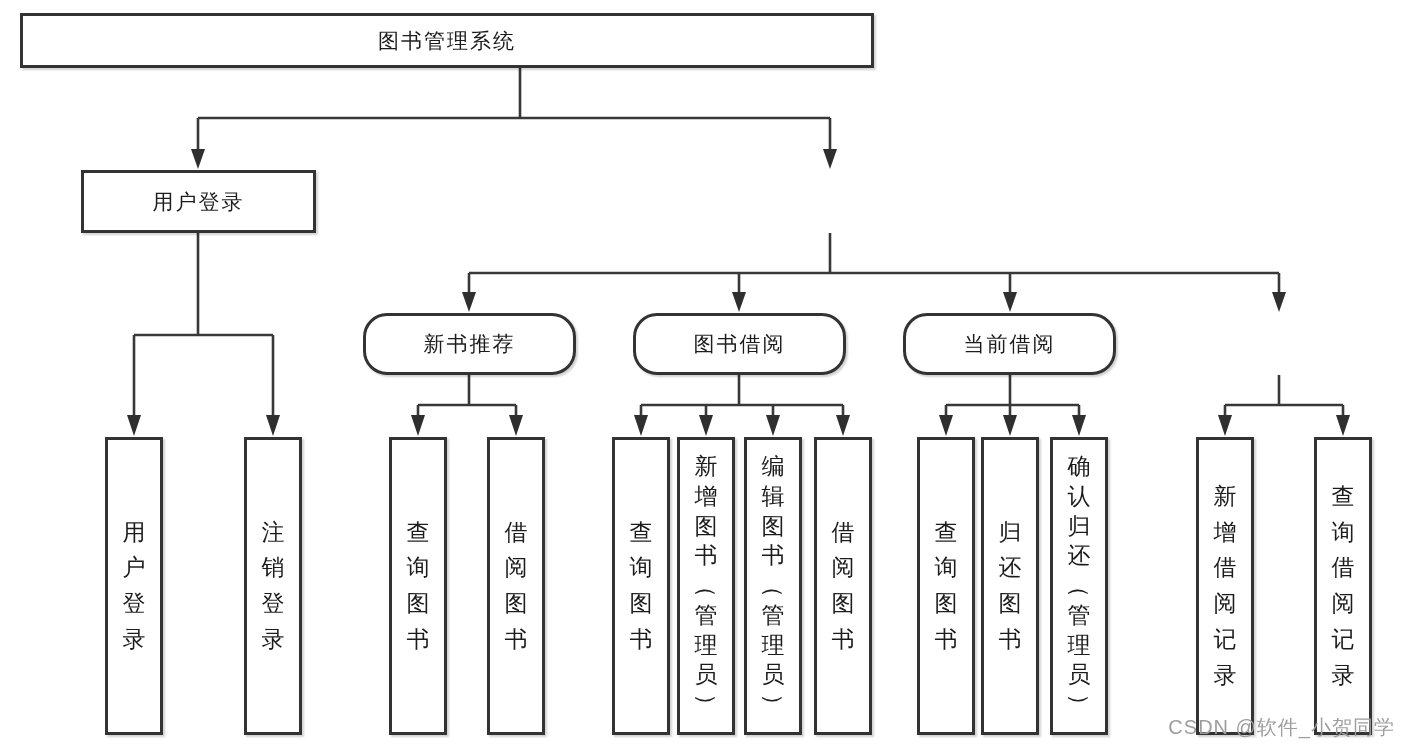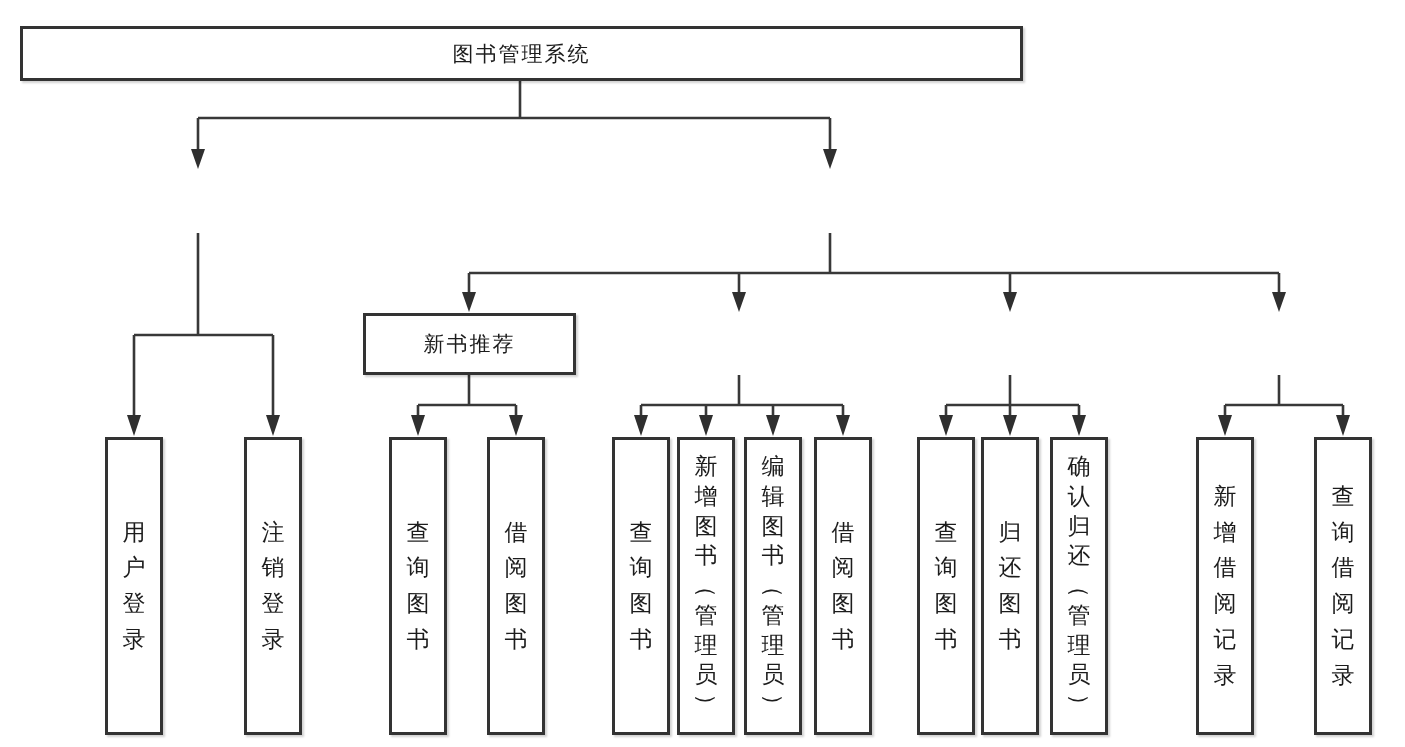--- a/index.html
+++ b/index.html
@@ -18,23 +18,23 @@
     position:absolute;
     background:#ffffff;
     border:3px solid #333333;
     box-sizing:border-box;
     display:flex;align-items:center;justify-content:center;
     box-shadow:2px 2px 2px rgba(0,0,0,0.18);
     font-size:21px;
     letter-spacing:2px;
     text-align:center;
   }
-  .root{left:20px;top:26px;width:1003px;height:55px;}
+  .root{left:20px;top:13px;width:854px;height:55px;}
   .l2{top:170px;width:235px;height:63px;}
-  .l3{top:313px;width:213px;height:62px;}
+  .l3{top:313px;width:213px;height:62px;border-radius:24px;}
   .leaf{top:437px;width:58px;height:298px;}
   .vlabel{
     display:flex;flex-direction:column;
     align-items:center;justify-content:center;
     width:100%;height:100%;
     font-size:23px;line-height:1.12;letter-spacing:0;
   }
   .vlabel span{display:block;}
   .vlabel span.rot{transform:rotate(90deg);}
   .watermark{
@@ -121,23 +121,32 @@
       <polygon points="1218,415 1232,415 1225,436"></polygon>
       <line x1="1343" y1="405" x2="1343" y2="416"></line>
       <polygon points="1336,415 1350,415 1343,436"></polygon>
     </g>
   </svg>
 
   <div class="node root">
     <span>图书管理系统</span>
   </div>
 
+  <div class="node l2" style="left:81px">
+    <span>用户登录</span>
+  </div>
 
   <div class="node l3" style="left:363px">
     <span>新书推荐</span>
+  </div>
+  <div class="node l3" style="left:633px">
+    <span>图书借阅</span>
+  </div>
+  <div class="node l3" style="left:903px">
+    <span>当前借阅</span>
   </div>
 
   <div class="node leaf" style="left:105px">
     <span class="vlabel" style="gap: 10px;">
         <span>用</span>
         <span>户</span>
         <span>登</span>
         <span>录</span>
       </span>
   </div>
@@ -254,13 +263,14 @@
     <span class="vlabel" style="gap: 10px;">
         <span>查</span>
         <span>询</span>
         <span>借</span>
         <span>阅</span>
         <span>记</span>
         <span>录</span>
       </span>
   </div>
 
+  <div class="watermark">CSDN @软件_小贺同学</div>
 </div>
 
 </body></html>

